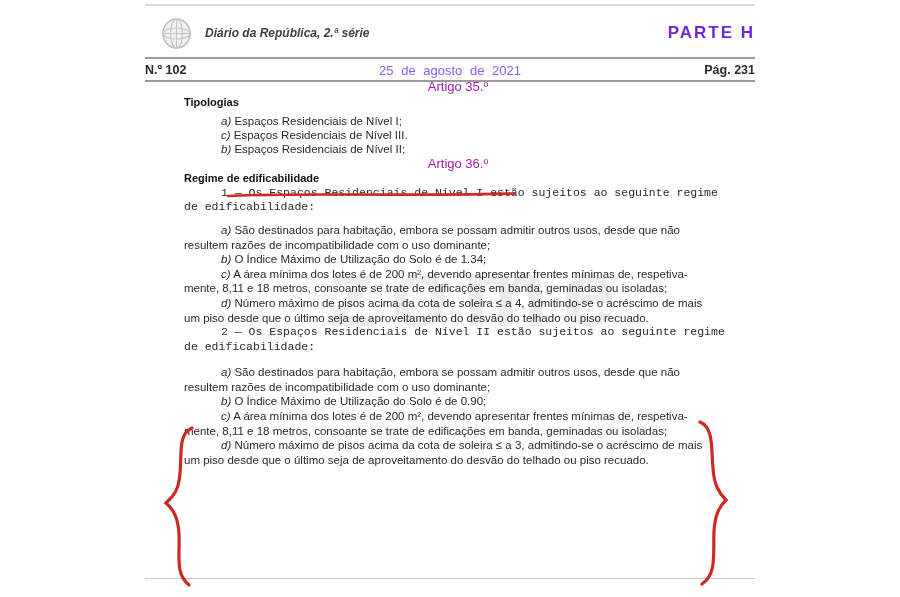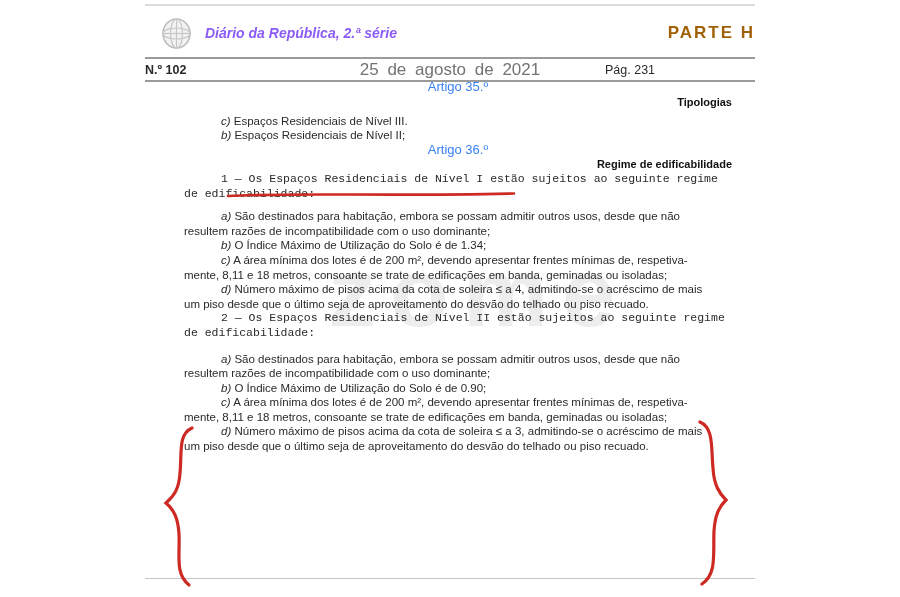--- a/index.html
+++ b/index.html
@@ -13,41 +13,41 @@
   .rule { position: absolute; left: 5px; width: 610px; }
   .rule-top    { top: 4px;   height: 2px; background: #dcdcdc; }
   .rule-hdr-1  { top: 57px;  height: 2px; background: #9b9b9b; }
   .rule-hdr-2  { top: 80px;  height: 2px; background: #9b9b9b; }
   .rule-bottom { top: 578px; height: 1px; background: #c6c6c6; }
 
   
   .hdr-row1 { position: absolute; left: 5px; top: 12px; width: 610px; height: 42px;
               display: flex; align-items: center; }
   .logo { width: 31px; height: 33px; margin-left: 16px; flex: 0 0 auto; }
-  .pub-title { margin-left: 13px; font-size: 14px; font-weight: bold; font-style: italic;
-               color: #8b5cf6; flex: 1 1 auto; }
-  .part-label { font-size: 17px; font-weight: bold; letter-spacing: 2px; color: #a16207; }
+  .pub-title { margin-left: 13px; font-size: 12px; font-weight: bold; font-style: italic;
+               color: #404040; flex: 1 1 auto; }
+  .part-label { font-size: 17px; font-weight: bold; letter-spacing: 2px; color: #6d28d9; }
 
   .hdr-row2 { position: absolute; left: 5px; top: 61px; width: 610px; height: 18px;
               display: flex; align-items: center; font-size: 12.5px; }
   .issue-no  { width: 150px; font-weight: bold; }
-  .issue-date{ flex: 1 1 auto; text-align: center; font-size: 17px; word-spacing: 4px; color: #737373; }
-  .page-no   { width: 150px; font-weight: normal; }
+  .issue-date{ flex: 1 1 auto; text-align: center; font-size: 13px; word-spacing: 4px; color: #8b5cf6; }
+  .page-no   { width: 150px; text-align: right; font-weight: bold; }
 
   
   .watermark { position: absolute; left: 188px; top: 238px; z-index: 0;
                font-size: 96px; font-weight: bold; letter-spacing: 14px;
                color: #ededed; user-select: none; }
 
   
   .doc-body { position: absolute; left: 44px; top: 80px; width: 548px; z-index: 1;
               font-size: 11.5px; line-height: 14.6px; }
   .doc-body p { margin: 0; }
-  .art-heading { text-align: center; font-size: 13px; color: #3b82f6; }
-  .art-subheading { text-align: right; font-size: 11px; font-weight: bold; color: #111; }
+  .art-heading { text-align: center; font-size: 13px; color: #a21caf; }
+  .art-subheading { text-align: left; font-size: 11px; font-weight: bold; color: #111; }
   .h-art35 { margin-top: 15px; }
   .s-art35 { margin-top: 11px; }
   .intro35 { margin-top: 13px; text-indent: 37px; }
   .list35  { margin-top: 6px; line-height: 13.8px; }
   .h-art36 { margin-top: 27px; }
   .s-art36 { margin-top: 8px; }
   .intro-p { text-indent: 37px; white-space: pre-line; font-family: Liberation Mono, monospace; }
   .intro1  { margin-top: 12px; }
   .items-1 { margin-top: 8px; }
   .intro2  { margin-top: 25px; }
@@ -93,20 +93,21 @@
     <div class="rule rule-hdr-2"></div>
 
     <div class="watermark">zome</div>
 
     <div class="doc-body">
 
       <p class="art-heading h-art35">Artigo 35.º</p>
       <p class="art-subheading s-art35">Tipologias</p>
 
       <div class="list35">
+        <p class="item"><span class="marker">a)</span><span> Espaços Residenciais de Nível I;</span></p>
         <p class="item"><span class="marker">c)</span><span> Espaços Residenciais de Nível III.</span></p>
         <p class="item"><span class="marker">b)</span><span> Espaços Residenciais de Nível II;</span></p>
       </div>
 
       <p class="art-heading h-art36">Artigo 36.º</p>
       <p class="art-subheading s-art36">Regime de edificabilidade</p>
 
       <p class="intro-p intro1">1 — Os Espaços Residenciais de Nível I estão sujeitos ao seguinte regime de edificabilidade:</p>
       <div class="items-1">
         <p class="item"><span class="marker">a)</span><span> São destinados para habitação, embora se possam admitir outros usos, desde que não

